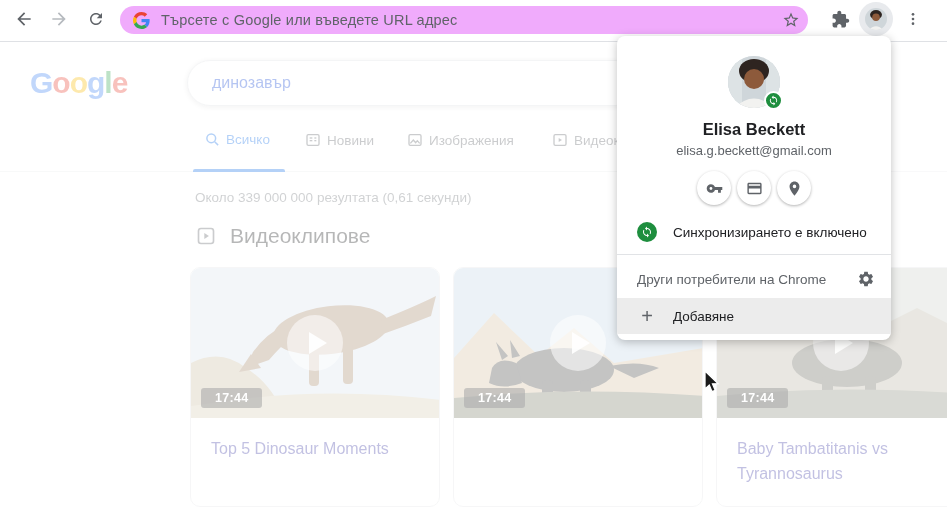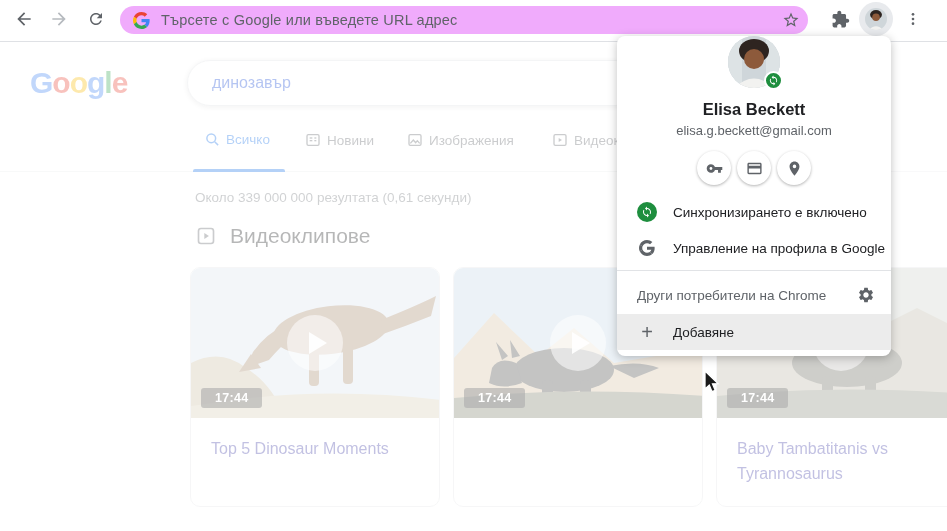--- a/index.html
+++ b/index.html
@@ -51,21 +51,21 @@
     display:flex; align-items:center; justify-content:center; }
   .playbtn .tri { width:0; height:0; border-left:18px solid rgba(255,255,255,.95);
     border-top:11px solid transparent; border-bottom:11px solid transparent; margin-left:5px; }
   .duration { position:absolute; left:10px; bottom:10px; background:rgba(0,0,0,.6); color:#fff;
     font-size:12.5px; font-weight:bold; padding:3px 14px; border-radius:3px; letter-spacing:.3px; }
   .card-title { padding:18px 20px 0 20px; font-size:16px; line-height:25px; color:#4340a8; }
 
   
   .dropdown { position:absolute; left:617px; top:36px; width:274px; background:#fff; z-index:40;
     border-radius:8px; box-shadow:0 2px 10px rgba(0,0,0,.25); padding-bottom:6px; overflow:hidden; }
-  .pm-header { text-align:center; }
+  .pm-header { text-align:center; padding-top:20px; }
   .pm-avatar-wrap { position:relative; width:52px; height:52px; margin:0 auto; }
   .pm-avatar { width:52px; height:52px; border-radius:50%; overflow:hidden; background:#dde3e7; }
   .sync-badge { position:absolute; right:-3px; bottom:-2px; width:19px; height:19px; border-radius:50%;
     background:#1e8e3e; border:2px solid #fff; display:flex; align-items:center; justify-content:center; }
   .pm-name { margin-top:12px; font-size:16.5px; font-weight:bold; color:#202124; }
   .pm-email { margin-top:4px; font-size:13px; color:#5f6368; }
   .pm-chips { margin-top:13px; display:flex; justify-content:center; gap:6px; }
   .chip { width:34px; height:34px; border-radius:50%; background:#fff; color:#5f6368;
     box-shadow:0 1px 3px rgba(0,0,0,.3); display:flex; align-items:center; justify-content:center; }
   .pm-items { margin-top:9px; }
@@ -316,31 +316,20 @@
       <div class="pm-item">
         <span class="ic">
             <span class="sync-green">
           <svg width="12" height="12" viewBox="0 0 24 24" fill="#fff">
                 <path d="M12 4V1L8 5l4 4V6c3.31 0 6 2.69 6 6 0 1.01-.25 1.97-.7 2.8l1.46 1.46C19.54 15.03 20 13.57 20 12c0-4.42-3.58-8-8-8zm0 14c-3.31 0-6-2.69-6-6 0-1.01.25-1.97.7-2.8L5.24 7.74C4.46 8.97 4 10.43 4 12c0 4.42 3.58 8 8 8v3l4-4-4-4v3z"></path>
               </svg>
         </span>
           </span>
         <span>Синхронизирането е включено</span>
       </div>
-      <div class="pm-item">
-        <span class="ic">
-            <svg width="16" height="16" viewBox="0 0 48 48" fill="#5f6368">
-          <path d="M24 9.5c3.54 0 6.71 1.22 9.21 3.6l6.85-6.85C35.9 2.38 30.47 0 24 0 14.62 0 6.51 5.38 2.56 13.22l7.98 6.19C12.43 13.72 17.74 9.5 24 9.5z"></path>
-          <path d="M46.98 24.55c0-1.57-.15-3.09-.38-4.55H24v9.02h12.94c-.58 2.96-2.26 5.48-4.78 7.18l7.73 6c4.51-4.18 7.09-10.36 7.09-17.65z"></path>
-          <path d="M10.53 28.59c-.48-1.45-.76-2.99-.76-4.59s.27-3.14.76-4.59l-7.98-6.19C.92 16.46 0 20.12 0 24c0 3.88.92 7.54 2.56 10.78l7.97-6.19z"></path>
-          <path d="M24 48c6.48 0 11.93-2.13 15.89-5.81l-7.73-6c-2.15 1.45-4.92 2.3-8.16 2.3-6.26 0-11.57-4.22-13.47-9.91l-7.98 6.19C6.51 42.62 14.62 48 24 48z"></path>
-        </svg>
-          </span>
-        <span>Управление на профила в Google</span>
-      </div>
     </div>
 
     <div class="pm-divider"></div>
 
     <div class="pm-section">
       <div class="pm-sec-header">
         <span class="sec-label">Други потребители на Chrome</span>
         <svg width="18" height="18" viewBox="0 0 24 24" fill="#5f6368">
             <path d="M19.14 12.94c.04-.3.06-.61.06-.94 0-.32-.02-.64-.07-.94l2.03-1.58c.18-.14.23-.41.12-.61l-1.92-3.32c-.12-.22-.37-.29-.59-.22l-2.39.96c-.5-.38-1.03-.7-1.62-.94l-.36-2.54c-.04-.24-.24-.41-.48-.41h-3.84c-.24 0-.43.17-.47.41l-.36 2.54c-.59.24-1.13.57-1.62.94l-2.39-.96c-.22-.08-.47 0-.59.22L2.74 8.87c-.12.21-.08.47.12.61l2.03 1.58c-.05.3-.09.63-.09.94s.02.64.07.94l-2.03 1.58c-.18.14-.23.41-.12.61l1.92 3.32c.12.22.37.29.59.22l2.39-.96c.5.38 1.03.7 1.62.94l.36 2.54c.05.24.24.41.48.41h3.84c.24 0 .44-.17.47-.41l.36-2.54c.59-.24 1.13-.56 1.62-.94l2.39.96c.22.08.47 0 .59-.22l1.92-3.32c.12-.22.07-.47-.12-.61l-2.01-1.58zM12 15.6c-1.98 0-3.6-1.62-3.6-3.6s1.62-3.6 3.6-3.6 3.6 1.62 3.6 3.6-1.62 3.6-3.6 3.6z"></path>
           </svg>

